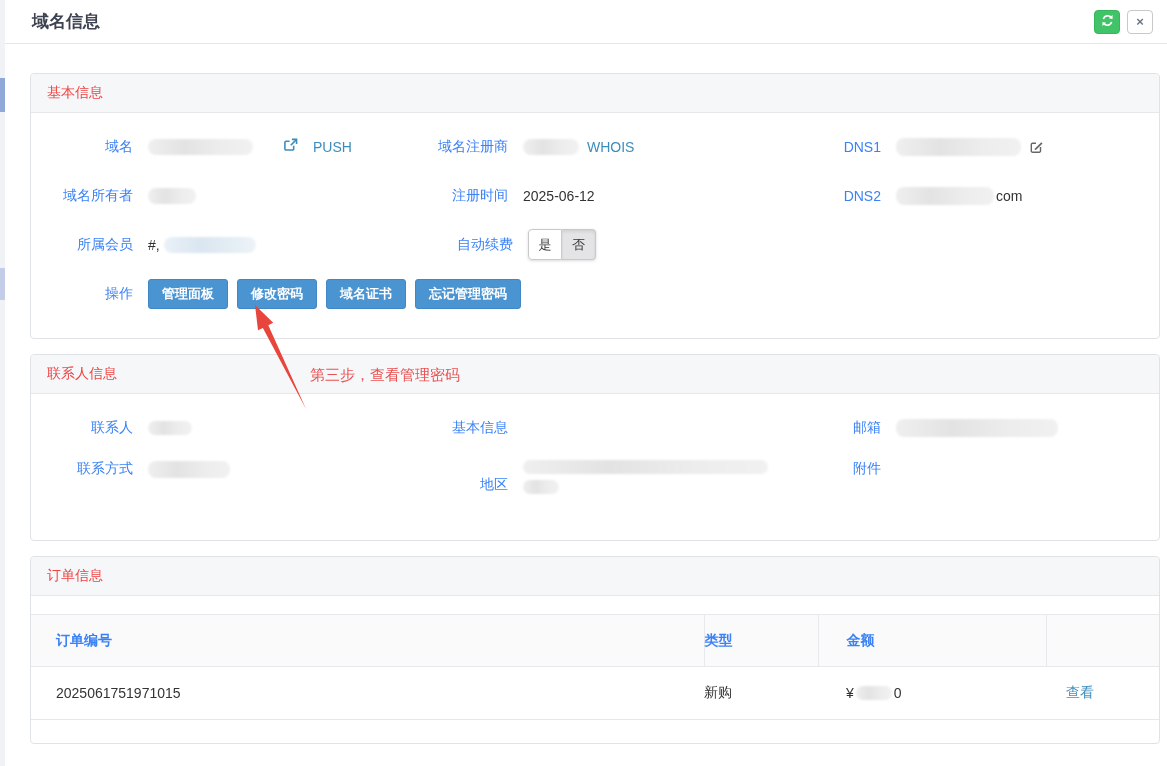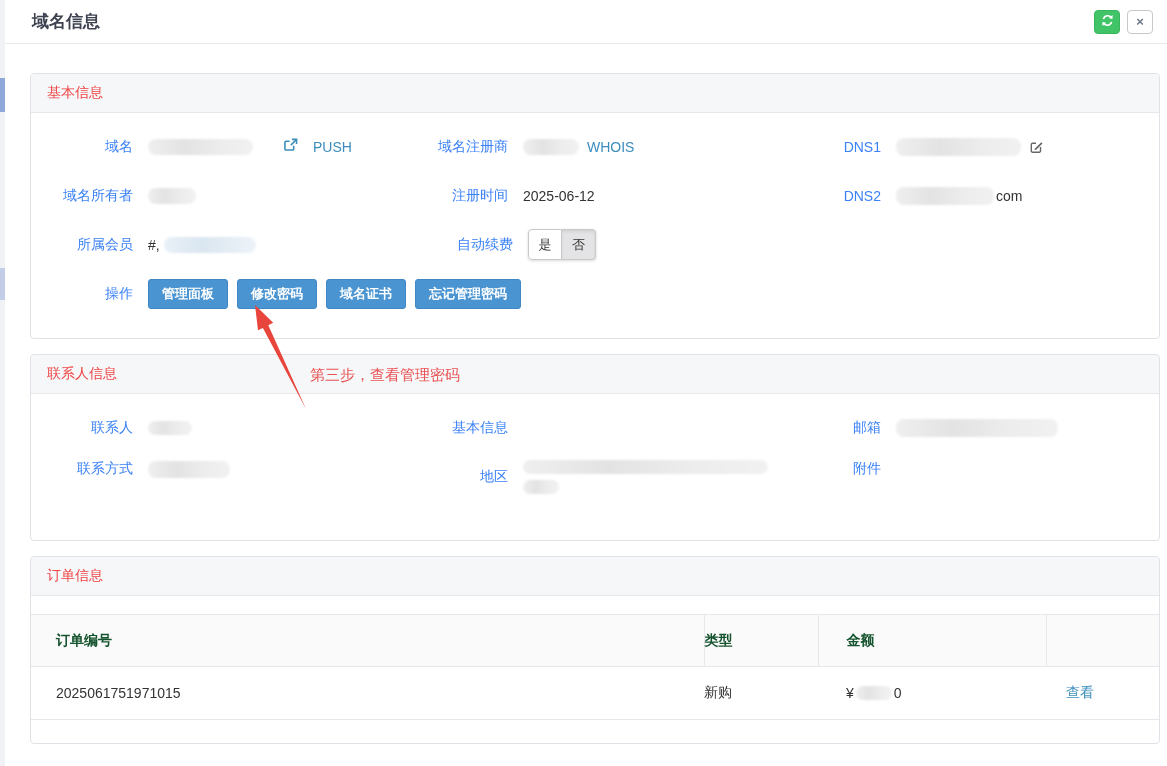--- a/index.html
+++ b/index.html
@@ -57,21 +57,21 @@
   .toggle-btn.first { border-radius:4px 0 0 4px; }
   .toggle-btn.last { border-radius:0 4px 4px 0; border-left:none; }
   .toggle-btn.active { background:#e4e4e6; box-shadow:inset 0 2px 3px rgba(0,0,0,.08); }
 
   
   .val-stack { display:flex; flex-direction:column; gap:6px; margin-left:15px; }
 
   
   .order-gap { height:18px; }
   .otable { width:100%; border-collapse:collapse; }
-  .otable thead td { background:#fafafa; border-top:1px solid #e6e8eb; border-bottom:1px solid #e6e8eb; height:52px; font-weight:bold; color:#14532d; }
+  .otable thead td { background:#fafafa; border-top:1px solid #e6e8eb; border-bottom:1px solid #e6e8eb; height:52px; font-weight:bold; color:#3b82f6; }
   .otable thead td + td { border-left:1px solid #e6e8eb; }
   .otable tbody td { height:53px; border-bottom:1px solid #e6e8eb; color:#333; }
   .otable .c1 { width:673px; padding-left:25px; }
   .otable .c2 { width:114px; }
   .otable .c3 { width:228px; padding-left:28px; }
   .otable .c4 { padding-left:20px; }
   .order-bottom { height:23px; }
   .amount { display:inline-flex; align-items:center; gap:2px; }
 
   
@@ -227,21 +227,21 @@
             </div>
           </div>
 
           <div class="frow" style="min-height:60px;align-items:flex-start;padding-top:8px">
             <div class="fcell" style="min-height:0">
               <span class="flabel w1">联系方式</span>
               <span class="fval">
                   <span class="redact" style="width:82px;height:17px"></span>
                 </span>
             </div>
-            <div class="fcell" style="min-height:0;align-items:center">
+            <div class="fcell" style="min-height:0;align-items:flex-end">
               <span class="flabel w2">地区</span>
               <span class="val-stack">
                 <span class="redact sm" style="width:245px"></span>
                 <span class="redact sm" style="width:36px"></span>
               </span>
             </div>
             <div class="fcell" style="min-height:0">
               <span class="flabel w3">附件</span>
               <span class="fval"></span>
             </div>

